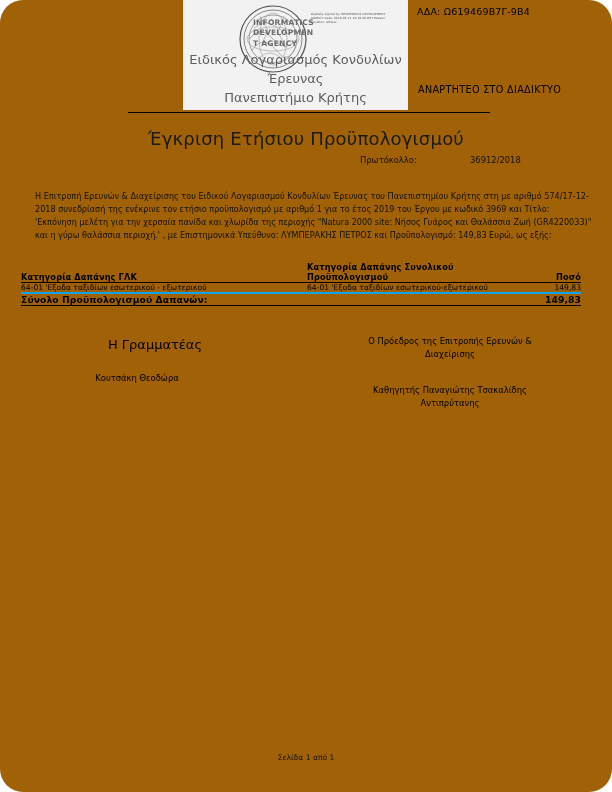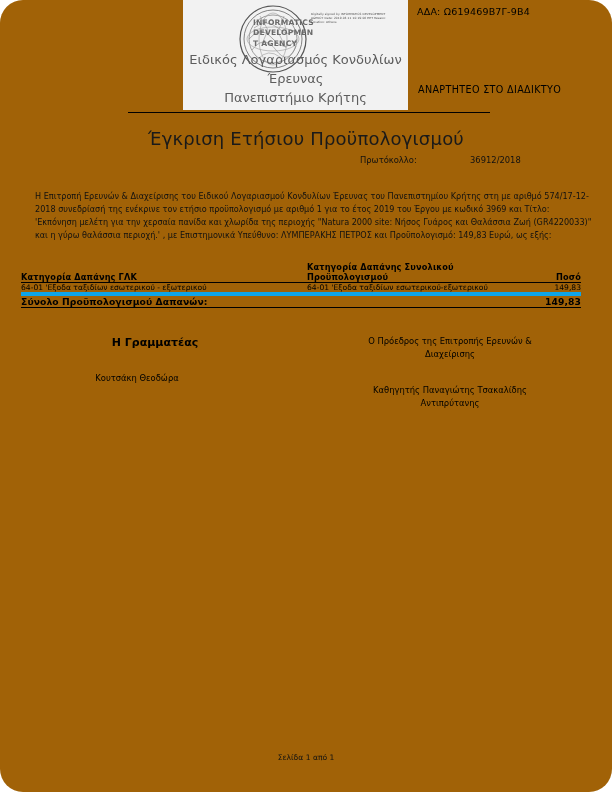--- a/index.html
+++ b/index.html
@@ -155,43 +155,42 @@
     padding-bottom: 4px;
     padding-top: 1px;
     letter-spacing: 0.15px;
   }
   .row-head { border-bottom: 1px solid #000000; }
   .td-cell {
     font-size: 7.6px;
     padding-top: 5px;
     padding-bottom: 5px;
   }
-  .row-data { border-bottom: 4px solid #0ea5e9; }
+  .row-data { border-bottom: 2px solid #0ea5e9; }
   .tf-cell {
     font-size: 9.2px;
     font-weight: bold;
     padding-top: 5px;
     padding-bottom: 4px;
     letter-spacing: 0.1px;
   }
   .row-total { border-bottom: 1px solid #000000; }
   .col-a { width: 286px; text-align: left; }
   .col-b { width: 215px; text-align: left; }
   .col-c { width: 59px; text-align: right; }
 
   
   #sig-left-role {
     position: absolute;
     left: 60px;
     top: 335px;
     width: 190px;
     text-align: center;
-    font-size: 11px;
+    font-size: 13px;
     line-height: 1.5;
-    font-weight: bold;
   }
   #sig-left-name {
     position: absolute;
     left: 42px;
     top: 372px;
     width: 190px;
     text-align: center;
     font-size: 8.4px;
     line-height: 1.5;
   }

